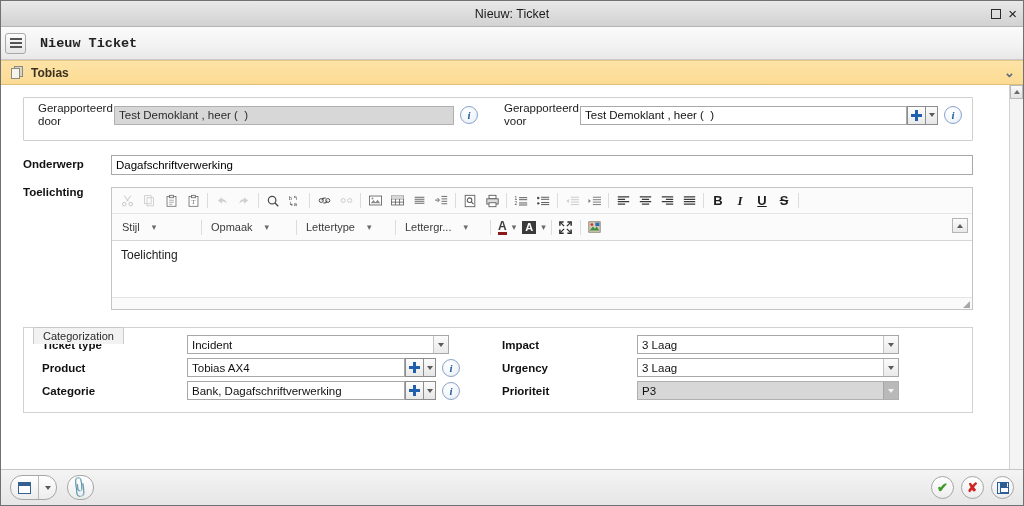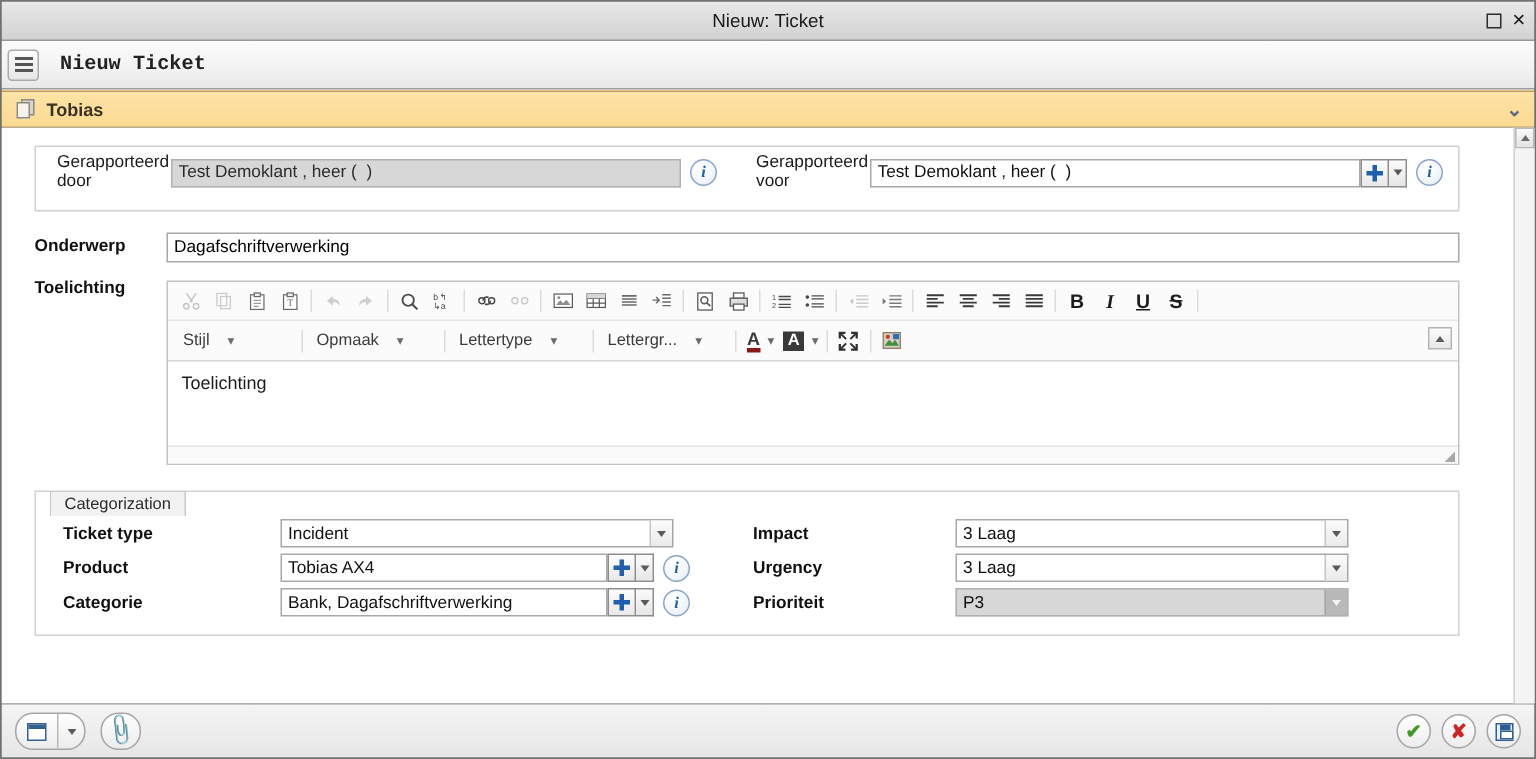--- a/index.html
+++ b/index.html
@@ -311,21 +311,21 @@
     border: 1px solid #c9c9c9;
     border-bottom: none;
     font-size: 11px; color: #2b2b2b;
     line-height: 16px;
     border-radius: 2px 2px 0 0;
     z-index: 2;
   }
   .cat-box {
     margin-top: 16px;
     border: 1px solid #d2d2d2;
-    padding: 16px 10px 10px 18px;
+    padding: 5px 10px 10px 18px;
     display: flex;
     background: #fff;
   }
   .cat-col { flex: 1 1 50%; }
   .cat-row {
     display: flex; align-items: center;
     height: 23px; margin-bottom: 0;
   }
   .cat-label {
     width: 145px; flex: 0 0 145px;

